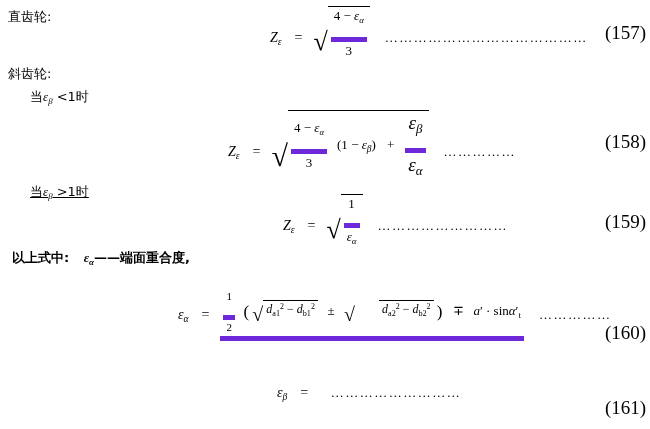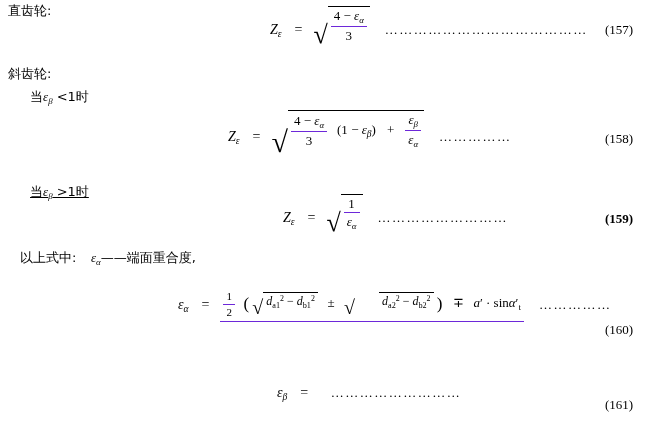--- a/index.html
+++ b/index.html
@@ -72,50 +72,50 @@
   
   .frac {
     display: inline-block;
     text-align: center;
     vertical-align: middle;
     position: relative;
     line-height: 1.18;
   }
   .frac > .num {
     display: block;
-    padding: 0 3px 1px 3px;
-    border-bottom: 1px solid #6d28d9;
+    padding: 0 3px 12px 3px;
+    border-bottom: 5px solid #6d28d9;
   }
   .frac > .den {
     display: block;
     padding: 1px 3px 0 3px;
   }
   .eqline {
     position: absolute;
     white-space: nowrap;
     font-size: 14px;
   }
   .dots {
     font-family: "Liberation Serif", serif;
     letter-spacing: 1.5px;
     font-size: 13px;
   }
   .eqnum {
     position: absolute;
     font-family: "Liberation Serif", serif;
-    font-size: 13px;
+    font-size: 19px;
     white-space: nowrap;
   }
 </style>
 </head>
 <body>
 
 <div class="page">
 
-  <div class="txt cn" style="left:8px; top:2px;">直齿轮:</div>
+  <div class="txt cn" style="left:8px; top:8px;">直齿轮:</div>
 
   <div class="eqline" style="left:270px; top:12px;">
     <span class="math">Z</span><span class="sub">ε</span>
     <span style="display:inline-block; width:6px;"></span>
     <span class="up">=</span>
     <span style="display:inline-block; width:4px;"></span>
     <span class="rad">
       <span class="sign" style="font-size:26px; line-height:0.6; vertical-align:-0.30em;">√</span><span class="radbox" style="top:-6px;">
         <span class="frac" style="font-size:13px;">
           <span class="num"><span class="up">4</span> <span class="up">−</span> <span class="math">ε</span><span class="sub">α</span></span>
@@ -143,21 +143,21 @@
       <span class="sign" style="font-size:30px; line-height:0.6; vertical-align:-0.32em;">√</span><span class="radbox" style="top:-8px;">
         <span class="frac" style="font-size:13px;">
           <span class="num"><span class="up">4</span> <span class="up">−</span> <span class="math">ε</span><span class="sub">α</span></span>
           <span class="den"><span class="up">3</span></span>
         </span>
         <span style="display:inline-block; width:3px;"></span>
         <span class="up" style="font-size:13px;">(1 <span class="up">−</span> </span><span class="math" style="font-size:13px;">ε</span><span class="sub">β</span><span class="up" style="font-size:13px;">)</span>
         <span style="display:inline-block; width:4px;"></span>
         <span class="up" style="font-size:13px;">+</span>
         <span style="display:inline-block; width:4px;"></span>
-        <span class="frac" style="font-size:13px;">
+        <span class="frac" style="font-size:19px;">
           <span class="num"><span class="math">ε</span><span class="sub">β</span></span>
           <span class="den"><span class="math">ε</span><span class="sub">α</span></span>
         </span>
       </span>
     </span>
     <span style="display:inline-block; width:8px;"></span>
     <span class="dots">……………</span>
   </div>
   <div class="eqnum" style="left:605px; top:131px;">(158)</div>
 
@@ -174,23 +174,23 @@
       <span class="sign" style="font-size:26px; line-height:0.6; vertical-align:-0.30em;">√</span><span class="radbox" style="top:-6px;">
         <span class="frac" style="font-size:13px;">
           <span class="num"><span class="up">1</span></span>
           <span class="den"><span class="math">ε</span><span class="sub">α</span></span>
         </span>
       </span>
     </span>
     <span style="display:inline-block; width:8px;"></span>
     <span class="dots">………………………</span>
   </div>
-  <div class="eqnum" style="left:605px; top:211px;font-weight:bold;">(159)</div>
-
-  <div class="txt" style="left:20px; top:249px;">
+  <div class="eqnum" style="left:605px; top:211px;">(159)</div>
+
+  <div class="txt" style="left:12px; top:249px;font-weight:bold;">
     <span class="cn">以上式中:</span>
     <span style="display:inline-block; width:8px;"></span>
     <span class="math" style="font-size:13px;">ε</span><span class="sub">α</span><span class="cn">——端面重合度,</span>
   </div>
 
   <div class="eqline" style="left:178px; top:290px;">
     <span class="math">ε</span><span class="sub">α</span>
     <span style="display:inline-block; width:6px;"></span>
     <span class="up">=</span>
     <span style="display:inline-block; width:4px;"></span>

